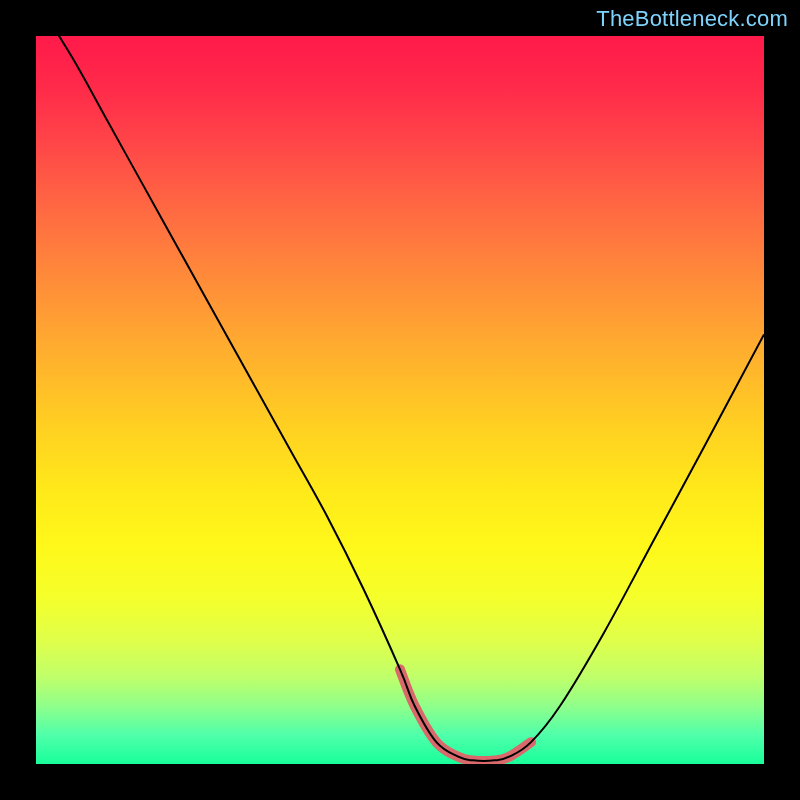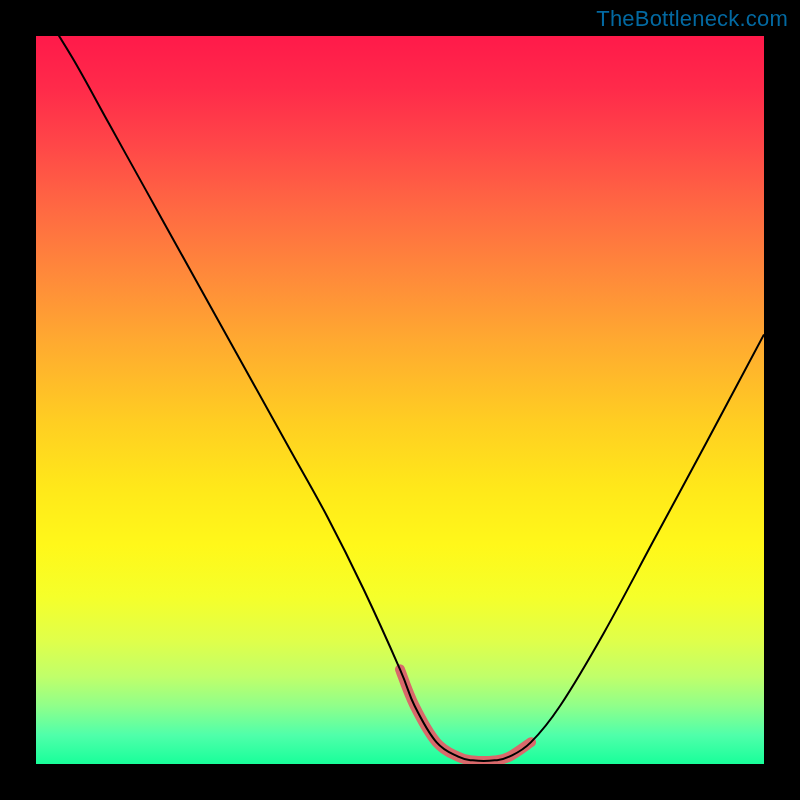--- a/index.html
+++ b/index.html
@@ -8,21 +8,21 @@
     height: 800px;
     background: #000;
     position: relative;
     font-family: Arial, sans-serif;
     overflow: hidden;
   }
   .watermark {
     position: absolute;
     top: 6px;
     right: 12px;
-    color: #0369a1;
+    color: #7dd3fc;
     font-size: 22px;
     font-weight: 500;
     z-index: 10;
     letter-spacing: 0.2px;
   }
   .plot-area {
     position: absolute;
     left: 36px;
     top: 36px;
     width: 728px;

